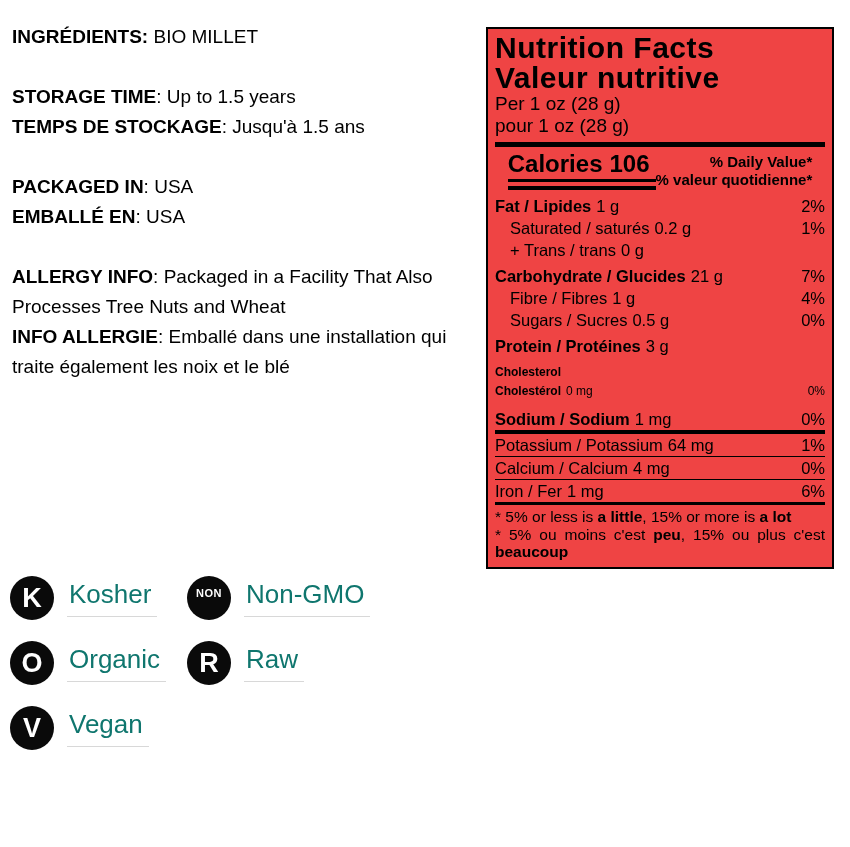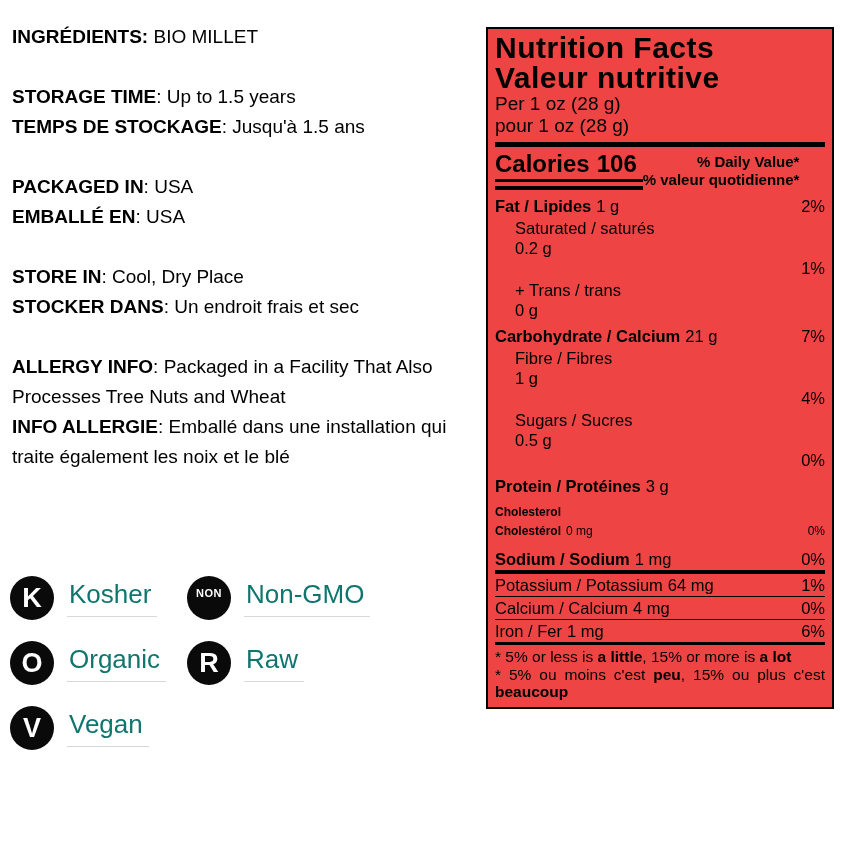--- a/index.html
+++ b/index.html
@@ -15,29 +15,29 @@
   .lbl{font-weight:bold;}
   
   .nfp{
     position:absolute;left:486px;top:27px;width:348px;box-sizing:border-box;
     border:2px solid #000;background:#ef4444;padding:4px 7px 6px 7px;
   }
   .nfp-title{font-size:30px;font-weight:bold;line-height:30px;letter-spacing:0.5px;}
   .nfp-serving{font-size:19px;line-height:22px;}
   .nfp-serving:first-of-type{margin-top:3px;}
   .thick-bar{height:5px;background:#000;margin:5px 0 2px 0;}
-  .cal-row{display:flex;justify-content:flex-start;align-items:flex-start;padding:2px 0 5px 0;}
+  .cal-row{display:flex;justify-content:center;align-items:flex-start;padding:2px 0 5px 0;}
   .cal-outer{display:inline-block;border-bottom:4px solid #000;padding-bottom:4px;}
   .cal-inner{display:inline-block;border-bottom:3px solid #000;padding:0 6px 2px 0;font-size:24px;font-weight:bold;line-height:26px;}
   .cal-val{margin-left:7px;}
   .dv-block{text-align:right;font-size:15px;font-weight:bold;line-height:18px;padding-top:2px;}
   .row{display:flex;align-items:baseline;font-size:16.5px;line-height:20px;padding:1px 0;}
   .row .name{white-space:nowrap;text-align:right;}
   .row.bold .name{font-weight:bold;}
-  .row.indent{padding-left:15px;flex-direction:column;}
+  .row.indent{padding-left:15px;}
   .amt{margin-left:5px;white-space:nowrap;}
   .pct{margin-left:auto;}
   .b-med{border-bottom:4px solid #ef4444;}
   .b-thin{border-bottom:1px solid #000;}
   .b-thick{border-bottom:4px solid #000;}
   .b-iron{border-bottom:3px solid #000;}
   .chol-row{display:flex;align-items:flex-end;font-size:12px;line-height:19px;padding:2px 0 3px 0;}
   .chol-names{font-weight:bold;}
   .footnote{padding-top:3px;font-size:15.5px;line-height:17.5px;}
   .fn{margin:0;}
@@ -66,24 +66,20 @@
   </div>
   <div class="info-group">
     <div class="info-line"><span class="lbl">STORAGE TIME</span><span>: Up to 1.5 years</span></div>
     <div class="info-line"><span class="lbl">TEMPS DE STOCKAGE</span><span>: Jusqu'à 1.5 ans</span></div>
   </div>
   <div class="info-group">
     <div class="info-line"><span class="lbl">PACKAGED IN</span><span>: USA</span></div>
     <div class="info-line"><span class="lbl">EMBALLÉ EN</span><span>: USA</span></div>
   </div>
   <div class="info-group">
-    <div class="info-line"><span class="lbl">STORE IN</span><span>: Cool, Dry Place</span></div>
-    <div class="info-line"><span class="lbl">STOCKER DANS</span><span>: Un endroit frais et sec</span></div>
-  </div>
-  <div class="info-group">
     <div class="info-line"><span class="lbl">ALLERGY INFO</span><span>: Packaged in a Facility That Also Processes Tree Nuts and Wheat</span></div>
     <div class="info-line"><span class="lbl">INFO ALLERGIE</span><span>: Emballé dans une installation qui traite également les noix et le blé</span></div>
   </div>
 </div>
 
 <div class="nfp">
   <div class="nfp-title">Nutrition Facts</div>
   <div class="nfp-title">Valeur nutritive</div>
   <div class="nfp-serving">Per 1 oz (28 g)</div>
   <div class="nfp-serving">pour 1 oz (28 g)</div>
@@ -106,21 +102,21 @@
     <span class="name">Saturated / saturés</span>
       <span class="amt">0.2 g</span>
       <span class="pct">1%</span>
   </div>
   <div class="row indent b-med">
     <span class="name">+ Trans / trans</span>
       <span class="amt">0 g</span>
       <span class="pct"></span>
   </div>
   <div class="row bold">
-    <span class="name">Carbohydrate / Calcium</span>
+    <span class="name">Carbohydrate / Glucides</span>
       <span class="amt">21 g</span>
       <span class="pct">7%</span>
   </div>
   <div class="row indent">
     <span class="name">Fibre / Fibres</span>
       <span class="amt">1 g</span>
       <span class="pct">4%</span>
   </div>
   <div class="row indent b-med">
     <span class="name">Sugars / Sucres</span>

